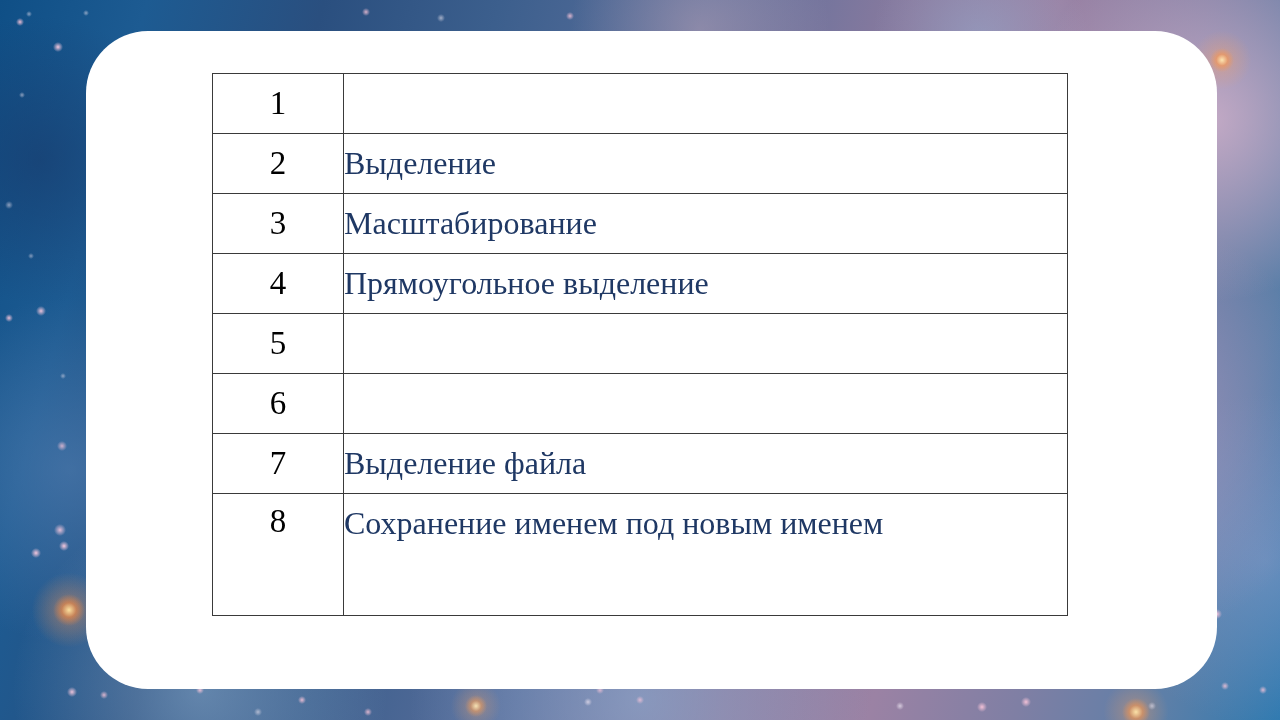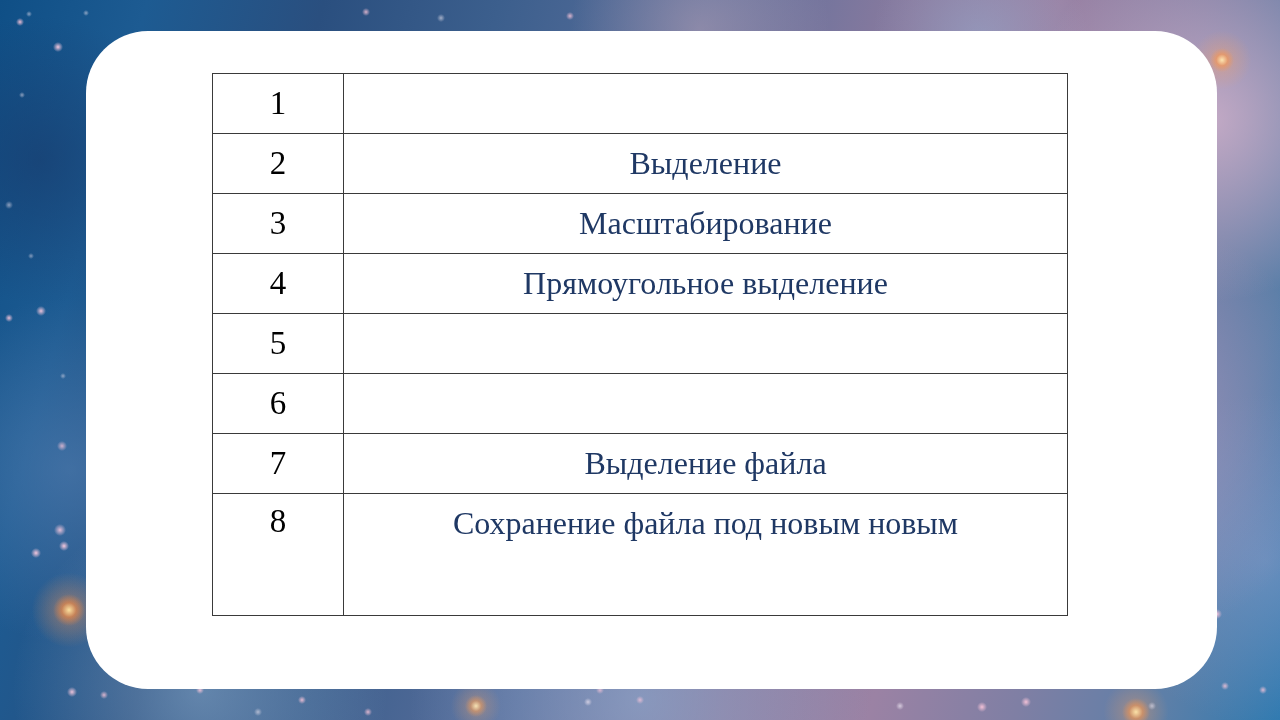--- a/index.html
+++ b/index.html
@@ -153,21 +153,21 @@
     color: #000000;
     font-size: 33px;
     line-height: 1.0;
     height: 59px;
   }
   td.label-cell {
     padding: 0 0 0 12px;
     color: #1F3864;
     font-size: 32px;
     line-height: 1.30;
-    text-align: center;
+    text-align: left;
   }
   tr.tall td { height: 110px; }
   tr.tall td.label-cell { vertical-align: top; padding-top: 9px; }
   tr.tall td.num-cell   { vertical-align: top; padding-top: 11px; }
 </style>
 </head>
 <body>
 
 <div id="slide">
 
@@ -204,19 +204,19 @@
         <tr>
           <td class="num-cell">6</td>
           <td class="label-cell"></td>
         </tr>
         <tr>
           <td class="num-cell">7</td>
           <td class="label-cell">Выделение файла</td>
         </tr>
         <tr class="tall">
           <td class="num-cell">8</td>
-          <td class="label-cell">Сохранение файла под новым новым</td>
+          <td class="label-cell">Сохранение именем под новым именем</td>
         </tr>
       </tbody>
     </table>
   </div>
 
 </div>
 
 </body></html>

